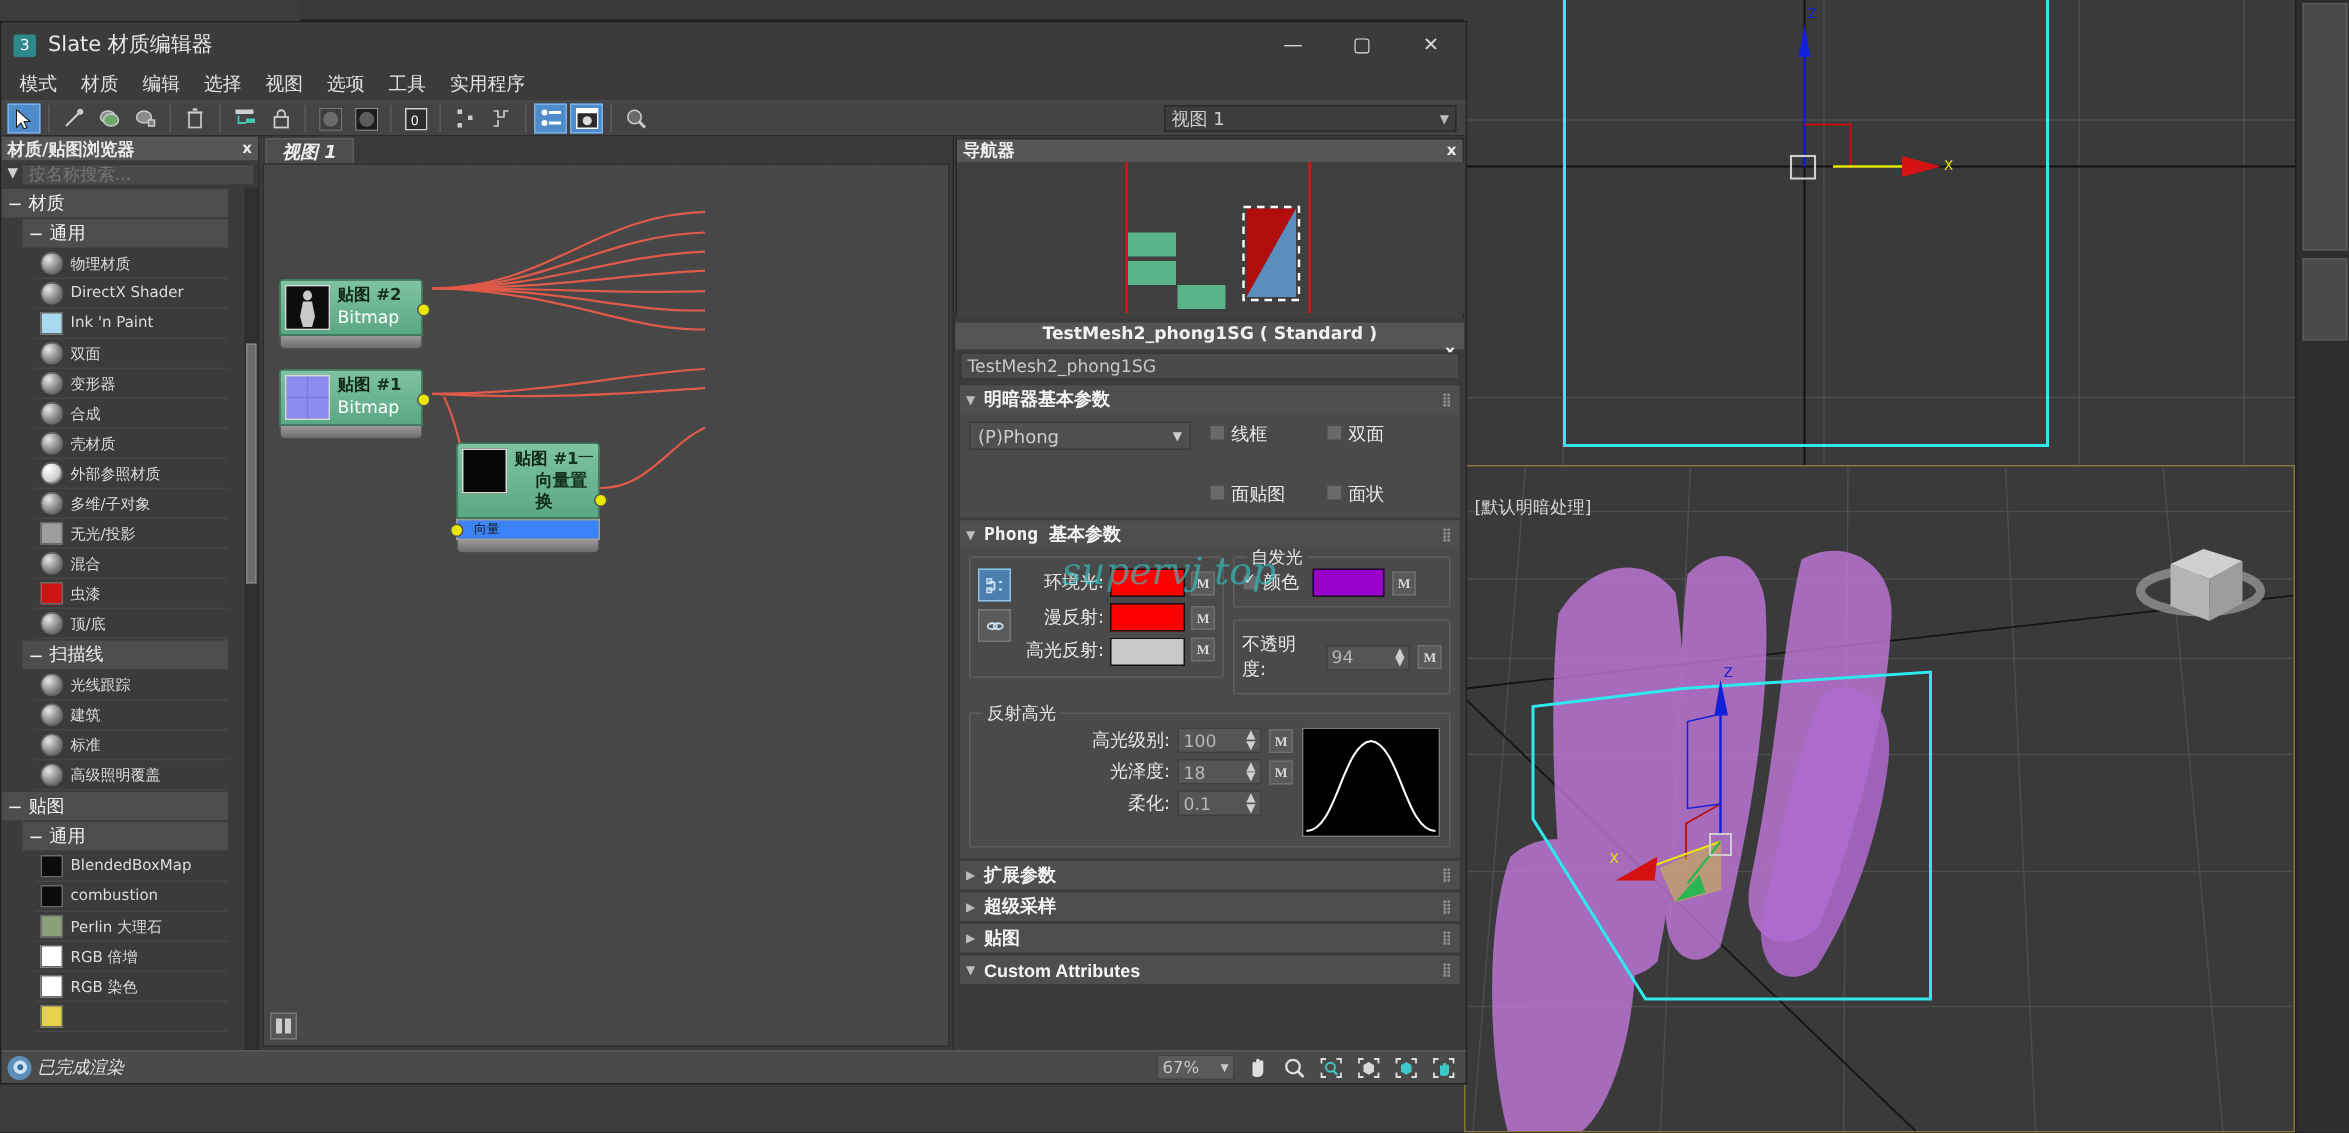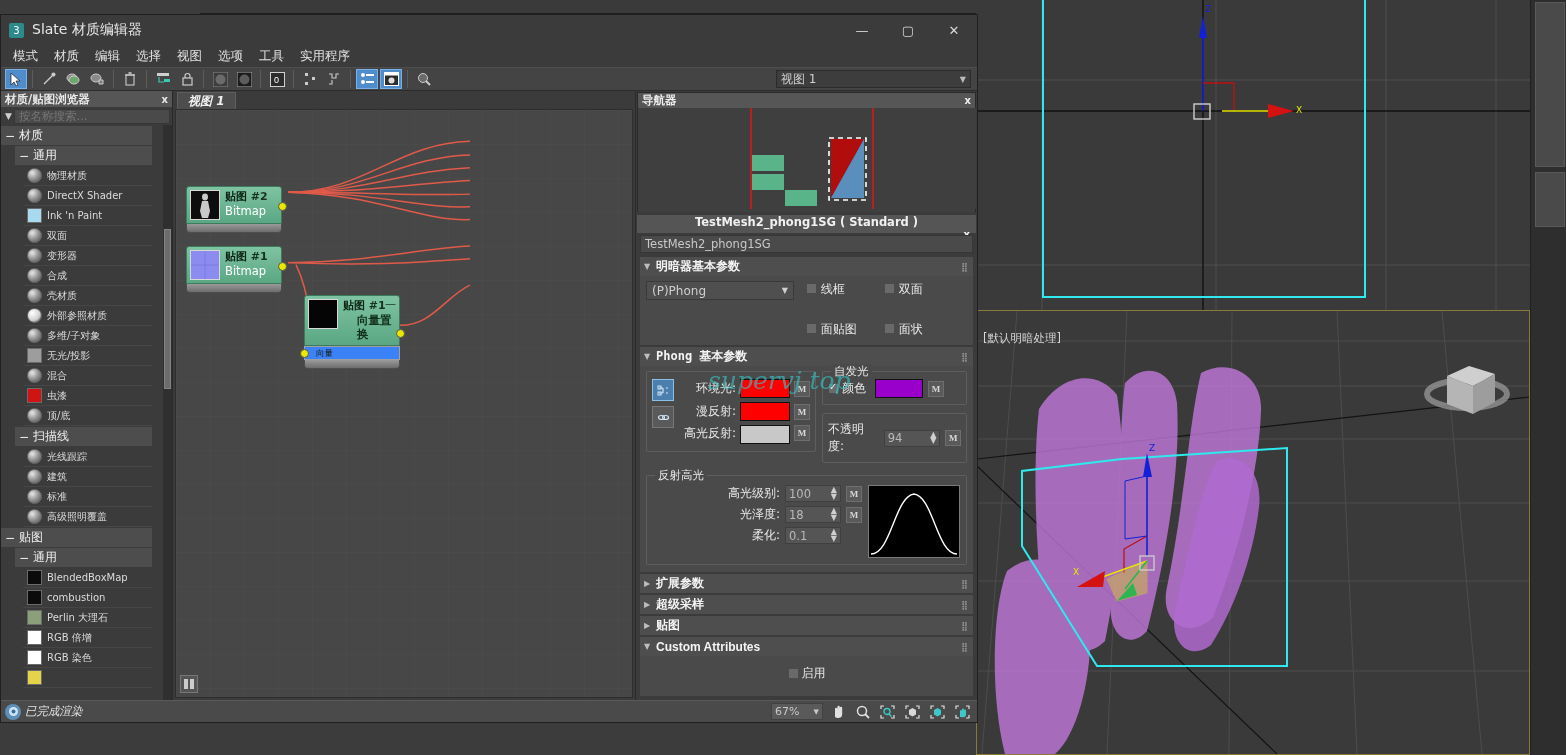--- a/index.html
+++ b/index.html
@@ -785,26 +785,20 @@
           <span>贴图</span>
           <span class="dots">⣿</span>
         </div>
       </div>
       <div class="rollup">
         <div class="rhead">
           <span class="tri">▼</span>
           <span style="font-family:Liberation Sans, sans-serif;text-align:center;">Custom Attributes</span>
           <span class="dots">⣿</span>
         </div>
-        <div class="rbody" style="text-align:center; padding:9px 6px 14px 6px;">
-          <label style="display:inline-flex;align-items:center;gap:3px;">
-            <span class="cbx"></span>
-            <span class="lbl">启用</span>
-          </label>
-        </div>
       </div>
       <div style="flex:1;background:#3b3b3b;"></div>
     </div>
   </div>
 
   <div class="statusbar">
     <div class="stat-ico">
       <svg width="11" height="11" viewBox="0 0 11 11">
           <circle cx="5.5" cy="5.5" r="4.5" fill="#cfe4f5"></circle>
           <circle cx="5.5" cy="5.5" r="2" fill="#3a6f98"></circle>

